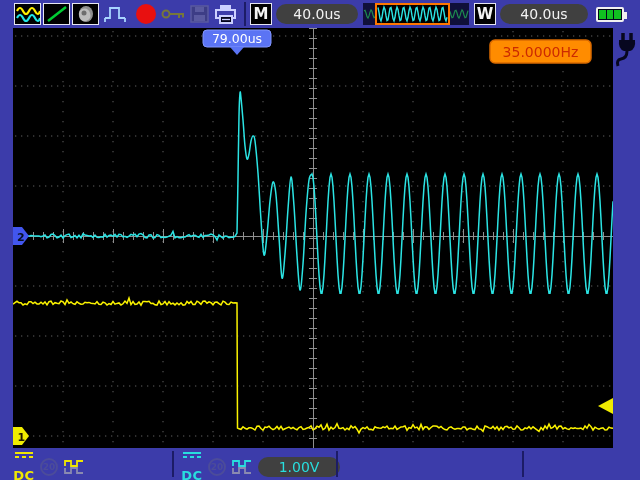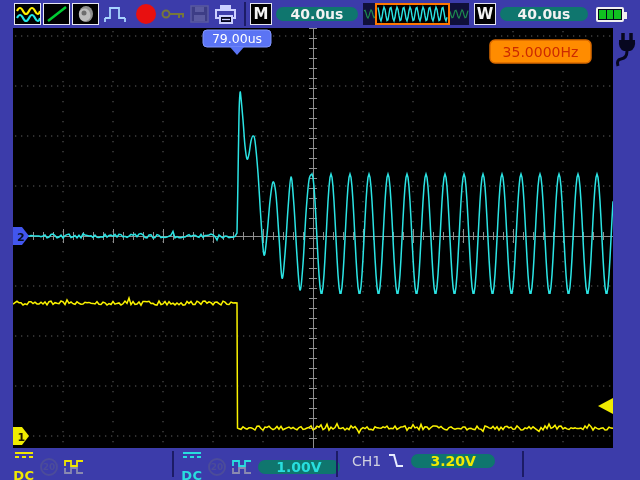--- a/index.html
+++ b/index.html
@@ -8,22 +8,22 @@
 
   
   .topbar{position:absolute;left:0;top:0;width:640px;height:28px;
     display:flex;align-items:center;box-sizing:border-box;padding-left:14px;}
   .icon-box{width:27px;height:22px;background:#000;border:1px solid #e6e6f2;
     box-sizing:border-box;display:flex;align-items:center;justify-content:center;flex:none;}
   .plain-icon{display:flex;align-items:center;justify-content:center;flex:none;}
   .vdiv{width:2px;height:24px;background:#1c1c66;flex:none;}
   .mw-box{width:22px;height:22px;background:#000;border:1px solid #e6e6f2;box-sizing:border-box;
     color:#f4f4f4;font-weight:bold;font-size:15px;display:flex;align-items:center;justify-content:center;flex:none;}
-  .pill{height:14px;background:#0f766e;border-radius:11px;color:#f2f2f2;font-size:14px;
-    display:flex;align-items:center;justify-content:center;flex:none;font-weight:bold;}
+  .pill{height:20px;background:#404040;border-radius:11px;color:#f2f2f2;font-size:14px;
+    display:flex;align-items:center;justify-content:center;flex:none;}
   .battery{width:28px;height:15px;border:2px solid #f0f0f0;border-radius:2px;background:#04041c;
     display:flex;align-items:center;gap:1px;padding:1px;box-sizing:border-box;position:relative;flex:none;}
   .battery .cell{width:7px;height:9px;background:#10c020;}
   .battery .nub{position:absolute;right:-5px;top:3px;width:3px;height:7px;background:#f0f0f0;}
 
   
   .screen{position:absolute;left:13px;top:28px;width:600px;height:420px;background:#000;}
   .plug{position:absolute;left:615px;top:32px;width:24px;height:42px;}
 
   
@@ -184,23 +184,16 @@
       <div class="bw20">20</div>
       <svg width="20" height="18" viewBox="0 0 20 18">
         <path d="M1,8 v-5 h6 v5 h6 v-5 h6" fill="none" stroke="#28dede" stroke-width="1.8"></path>
         <path d="M1,10 v5 h6 v-5 h6 v5 h6" fill="none" stroke="#8a8ab0" stroke-width="1.8"></path>
       </svg>
       <div class="pill small" style="color:#28dede">1.00V</div>
     </div>
 
     <div class="bdiv" style="left:336px"></div>
 
-    <div class="bgroup" style="left:352px">
-      <div class="trig-src">CH1</div>
-      <svg width="18" height="18" viewBox="0 0 18 18">
-        <path d="M2,3 h5 l3,11 h6" fill="none" stroke="#e8ecff" stroke-width="2"></path>
-      </svg>
-      <div class="pill" style="width:84px;color:#f2ea00">3.20V</div>
-    </div>
 
     <div class="bdiv" style="left:522px"></div>
   </div>
 </div>
 
 </body></html>

